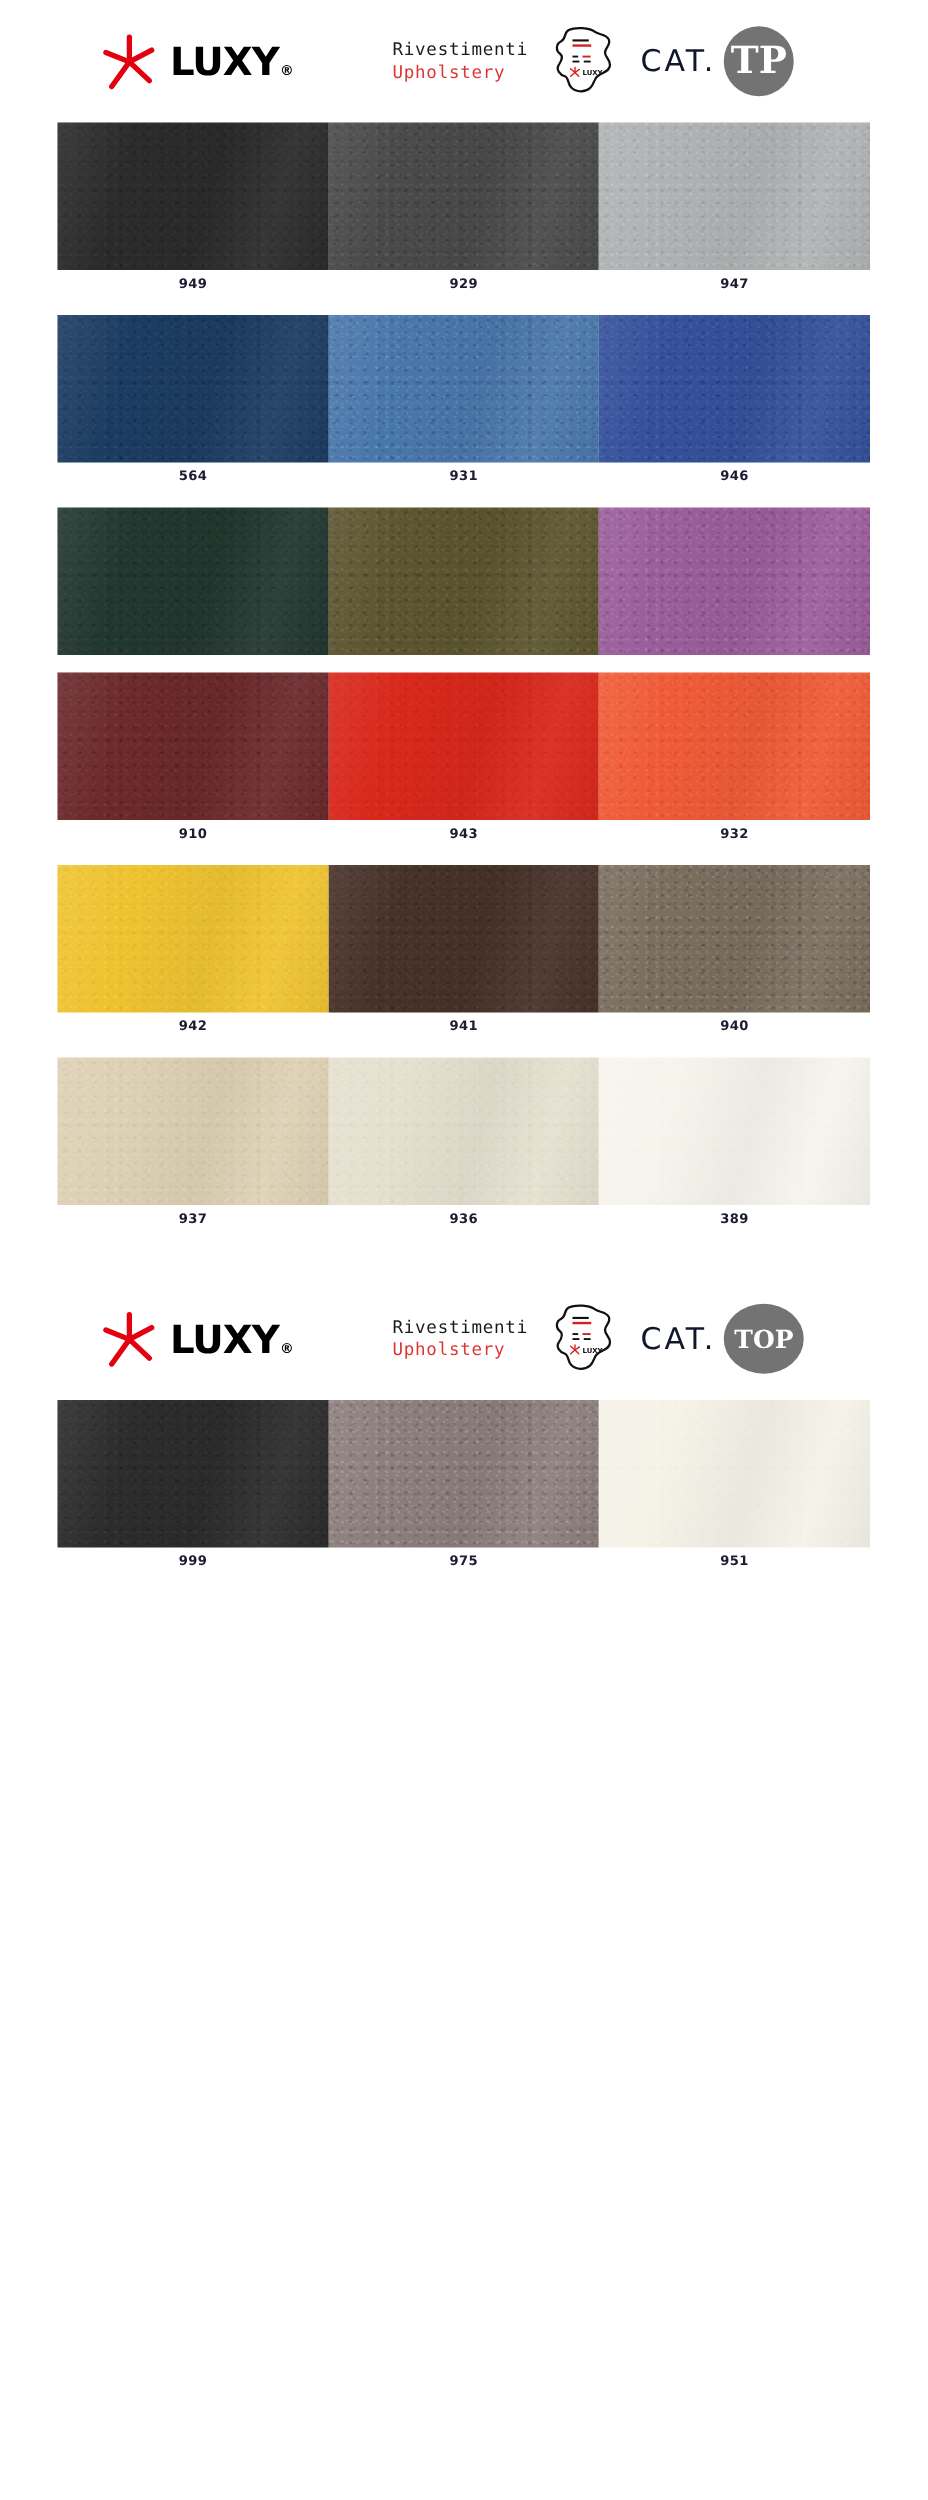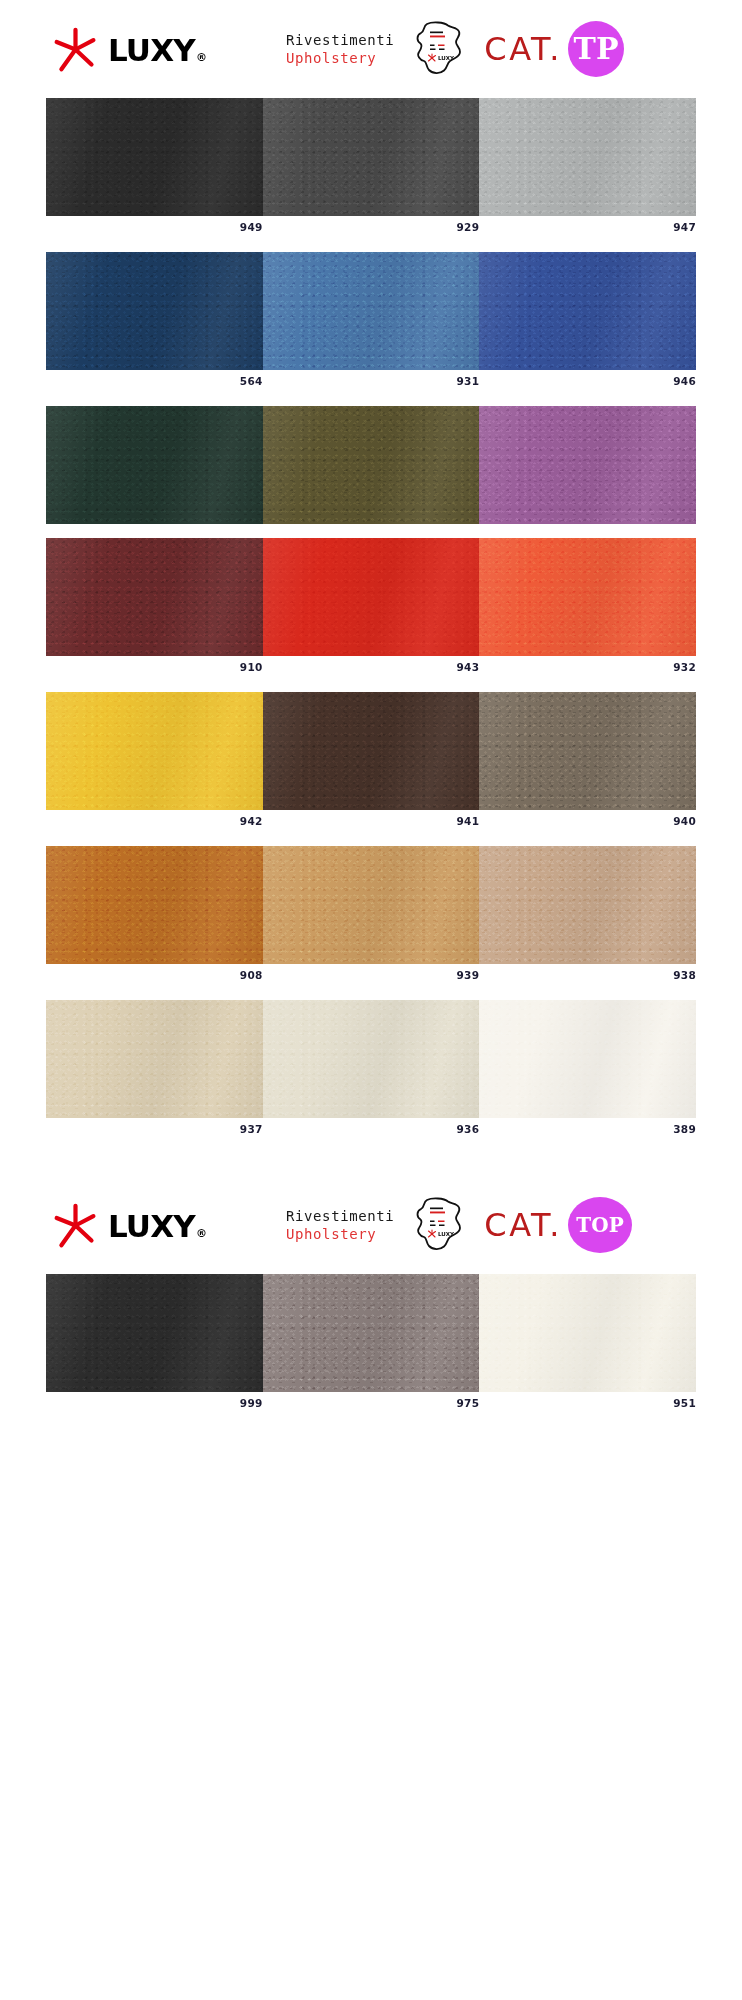--- a/index.html
+++ b/index.html
@@ -25,21 +25,21 @@
     overflow: hidden;
   }
 
   
   .cat-header {
     width: 742px;
     height: 98px;
     display: flex;
     align-items: center;
     background: #ffffff;
-    padding-left: 52px;
+    padding-left: 80px;
     padding-right: 46px;
   }
 
   .brand-block {
     display: flex;
     align-items: center;
     gap: 9px;
     width: 196px;
     flex: 0 0 auto;
   }
@@ -92,32 +92,32 @@
   .cat-label-wrap {
     margin-left: 20px;
     display: flex;
     align-items: center;
     gap: 6px;
     flex: 0 0 auto;
   }
 
   .cat-text {
     font-family: "DejaVu Sans", sans-serif;
-    font-size: 32px;
+    font-size: 24px;
     letter-spacing: 2.5px;
-    color: #b91c1c;
+    color: #0f172a;
     font-weight: 400;
     text-align: right;
   }
 
   .cat-badge {
     display: flex;
     align-items: center;
     justify-content: center;
-    background: #d946ef;
+    background: #737373;
     color: #ffffff;
     font-family: "DejaVu Serif", serif;
     font-weight: 700;
     line-height: 1;
   }
   .cat-badge.tp {
     width: 56px;
     height: 56px;
     border-radius: 50%;
     font-size: 30px;
@@ -183,21 +183,21 @@
 
   .label-strip {
     display: flex;
     width: 650px;
     height: 22px;
     align-items: center;
   }
 
   .swatch-label {
     flex: 1 1 0;
-    text-align: right;
+    text-align: center;
     font-family: "DejaVu Sans", sans-serif;
     font-size: 10.5px;
     font-weight: 700;
     color: #1b1b33;
     letter-spacing: 0.3px;
     line-height: 22px;
   }
 
   .section-gap { height: 22px; width: 742px; }
 </style>
@@ -356,41 +356,20 @@
               <div class="sheen"></div>
             </div>
         </div>
         <div class="label-strip">
           <div class="swatch-label">942</div>
           <div class="swatch-label">941</div>
           <div class="swatch-label">940</div>
         </div>
       </div>
 
-      <div class="swatch-row">
-        <div class="swatch-strip">
-          <div class="swatch-cell" style="background-color: rgb(189, 111, 37);">
-              <div class="grain"></div>
-              <div class="sheen"></div>
-            </div>
-          <div class="swatch-cell" style="background-color: rgb(204, 157, 98);">
-              <div class="grain"></div>
-              <div class="sheen"></div>
-            </div>
-          <div class="swatch-cell" style="background-color: rgb(200, 168, 140);">
-              <div class="grain"></div>
-              <div class="sheen"></div>
-            </div>
-        </div>
-        <div class="label-strip">
-          <div class="swatch-label">908</div>
-          <div class="swatch-label">939</div>
-          <div class="swatch-label">938</div>
-        </div>
-      </div>
 
       <div class="swatch-row">
         <div class="swatch-strip">
           <div class="swatch-cell" style="background-color: rgb(221, 208, 180);">
               <div class="grain"></div>
               <div class="sheen"></div>
             </div>
           <div class="swatch-cell" style="background-color: rgb(229, 224, 207);">
               <div class="grain"></div>
               <div class="sheen"></div>

